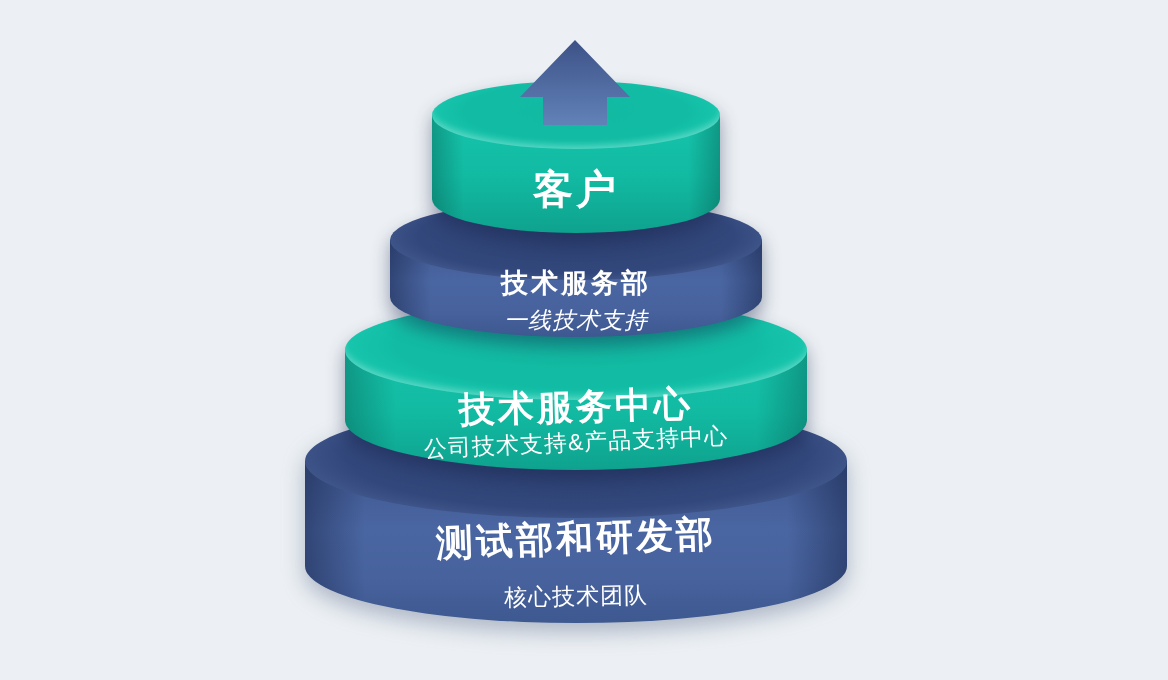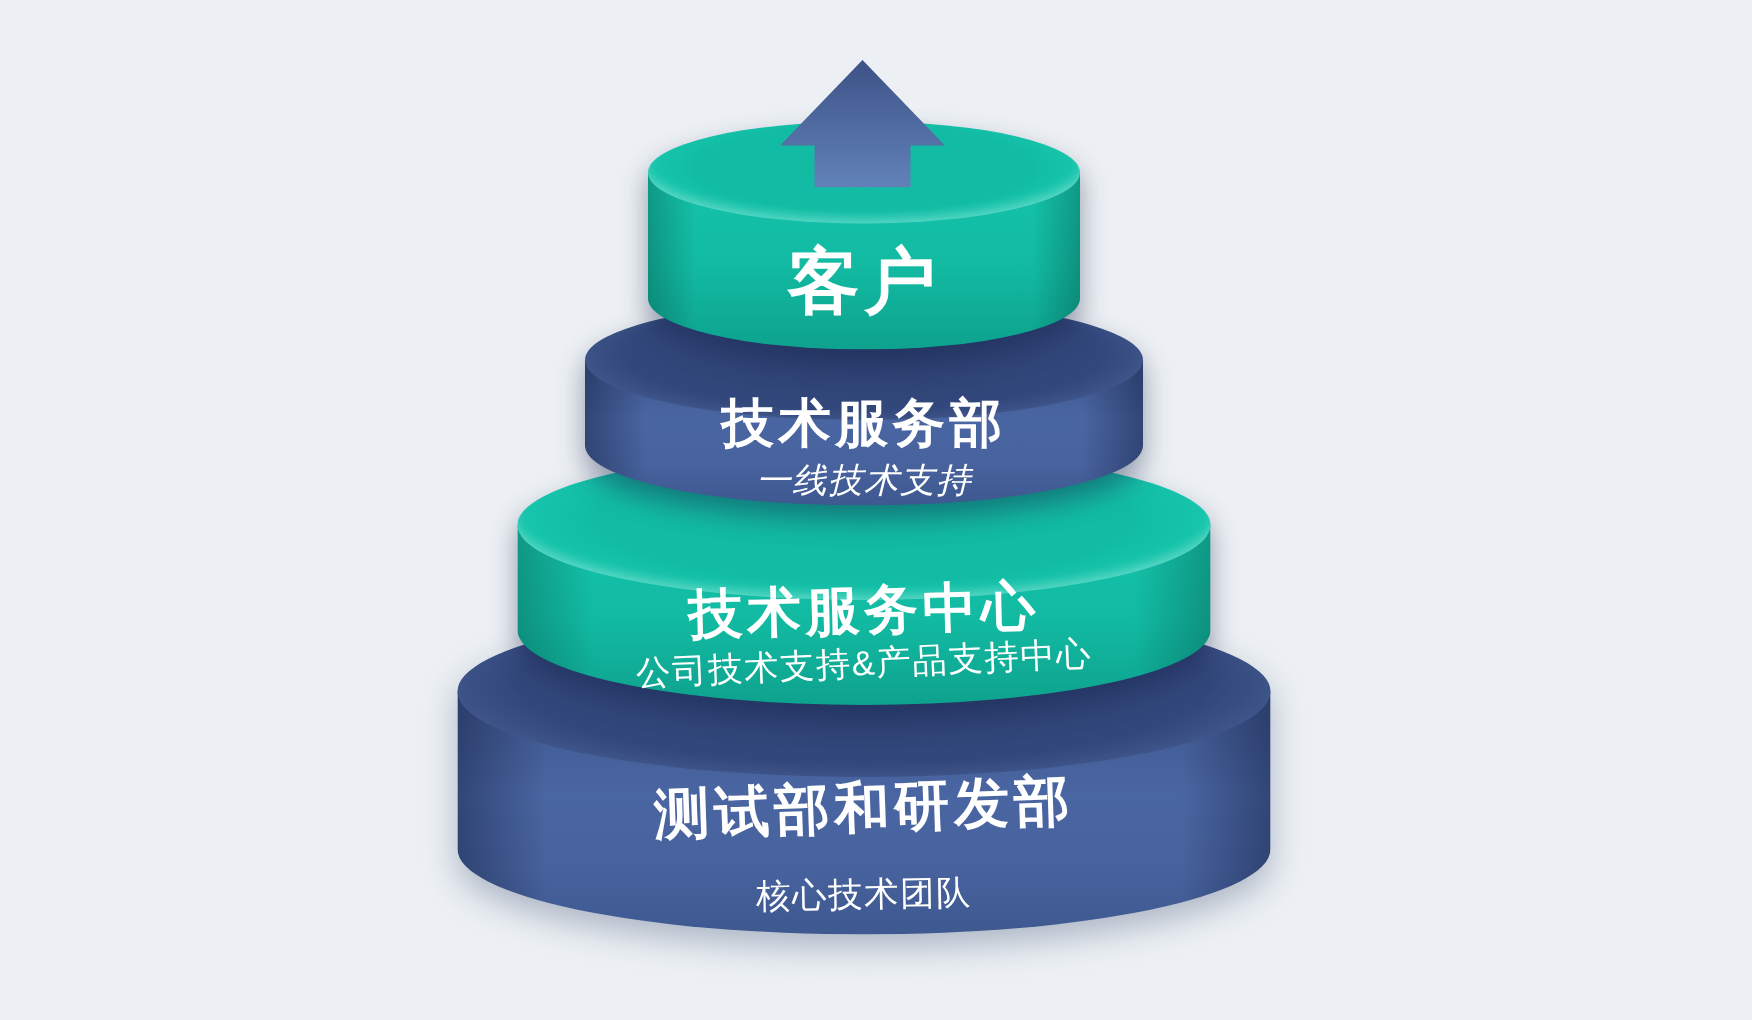--- a/index.html
+++ b/index.html
@@ -49,23 +49,23 @@
   .blue .body{
     background:
       linear-gradient(90deg, rgba(12,22,52,.40) 0%, rgba(12,22,52,0) 11%, rgba(12,22,52,0) 89%, rgba(12,22,52,.40) 100%),
       linear-gradient(180deg, #3E568E 0%, #4A66A2 42%, #47629D 72%, #3E5890 100%);
   }
 
   
   .label,.sublabel{
     position:absolute;left:0;right:0;z-index:3;text-align:center;color:#FFFFFF;
   }
-  .label{font-weight:700;font-size:35px;line-height:42px;letter-spacing:3px;}
+  .label{font-weight:700;font-size:27px;line-height:42px;letter-spacing:3px;}
   .sublabel{font-weight:400;font-size:23px;line-height:28px;letter-spacing:1px;}
-  .t1 .label{top:87px;font-size:48px;}
+  .t1 .label{top:87px;font-size:40px;}
   .t2 .label{top:62px;}
   .t2 .sublabel{top:106px;font-style:italic;}
   .t3 .label{top:86px;font-size:36px;transform:rotate(-1.5deg);}
   .t3 .sublabel{top:128px;transform:rotate(-2.5deg);}
   .t4 .label{top:114px;font-size:37px;transform:rotate(-2deg);}
   .t4 .sublabel{top:178px;transform:rotate(-1deg);}
 
   
   .arrow{position:absolute;left:520px;top:40px;width:110px;height:85px;z-index:10;}
 </style>

